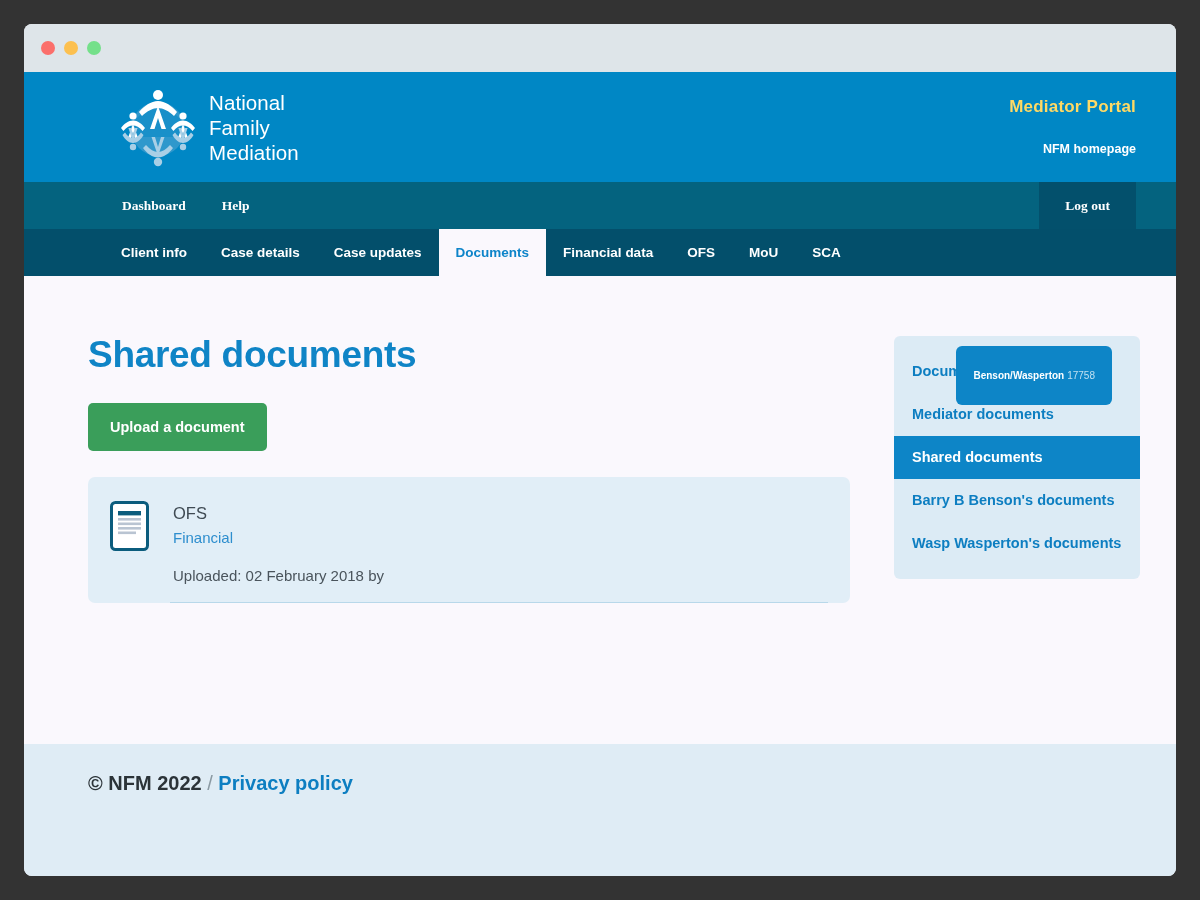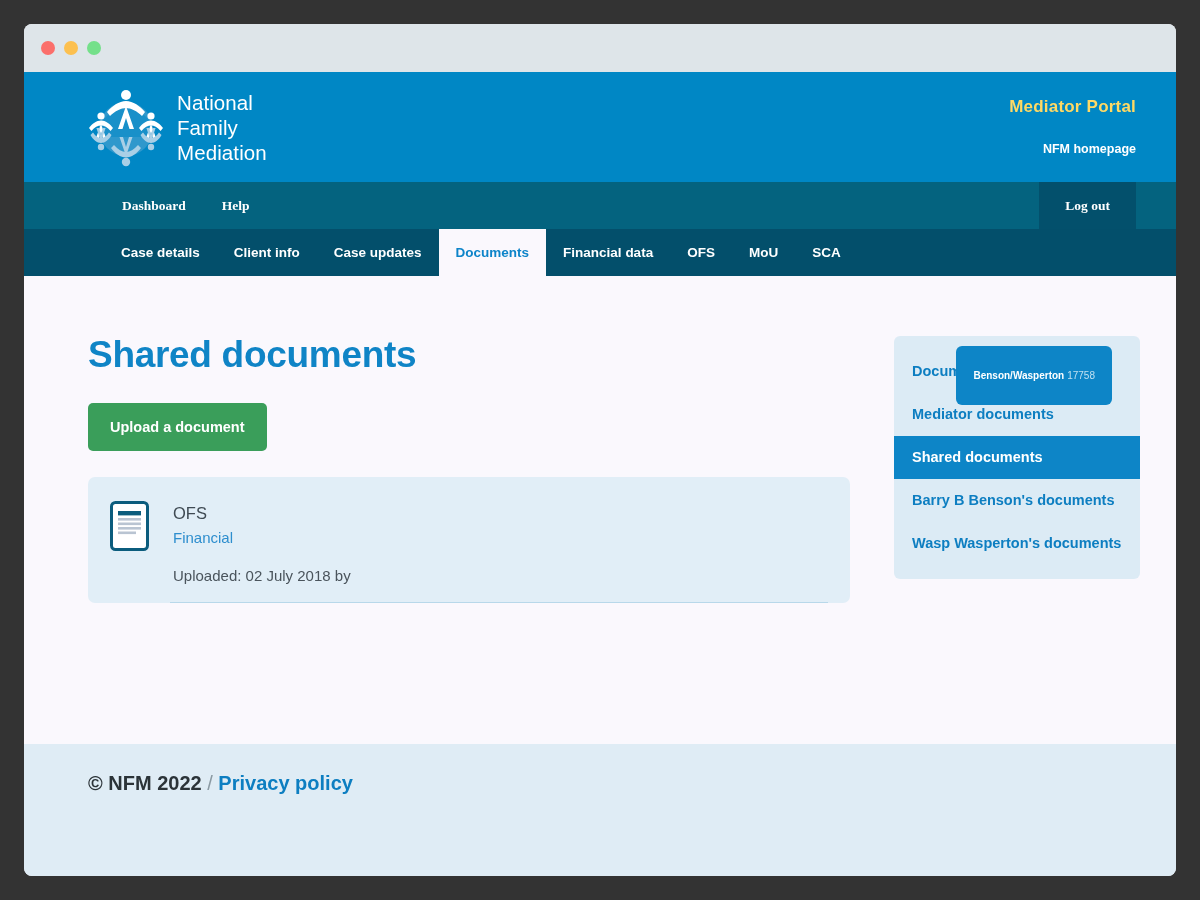--- a/index.html
+++ b/index.html
@@ -48,21 +48,21 @@
   .dot.green  { background: #74e08a; }
 
   
   .brandbar {
     flex: none;
     height: 110px;
     background: #0087c5;
     display: flex;
     align-items: center;
     justify-content: space-between;
-    padding: 0 40px 0 64px;
+    padding: 0 40px 0 96px;
     position: relative;
   }
   .brand {
     display: flex;
     align-items: center;
     gap: 13px;
   }
   .logo-mark { width: 76px; height: 80px; flex: none; display: block; }
   .brand-text {
     color: #ffffff;
@@ -345,22 +345,22 @@
     </div>
   </div>
 
   <div class="nav-primary">
     <a class="nav-item" href="#">Dashboard</a>
     <a class="nav-item" href="#">Help</a>
     <a class="logout" href="#">Log out</a>
   </div>
 
   <div class="nav-tabs">
+    <a class="tab" href="#">Client info</a>
     <a class="tab" href="#">Case details</a>
-    <a class="tab" href="#">Client info</a>
     <a class="tab" href="#">Case updates</a>
     <a class="tab active" href="#">Documents</a>
     <a class="tab" href="#">Financial data</a>
     <a class="tab" href="#">OFS</a>
     <a class="tab" href="#">MoU</a>
     <a class="tab" href="#">SCA</a>
   </div>
 
   <div class="page">
 
@@ -381,21 +381,21 @@
               <rect x="1.5" y="1.5" width="36" height="47" rx="4" fill="#ffffff" stroke="#0b5c7d" stroke-width="3"></rect>
               <rect x="8" y="10" width="23" height="4.4" fill="#0b5c7d"></rect>
               <rect x="8" y="17" width="23" height="2.6" fill="#b9c4d2"></rect>
               <rect x="8" y="21.5" width="23" height="2.6" fill="#b9c4d2"></rect>
               <rect x="8" y="26" width="23" height="2.6" fill="#b9c4d2"></rect>
               <rect x="8" y="30.5" width="18" height="2.6" fill="#b9c4d2"></rect>
             </svg>
             <div class="doc-meta">
               <div class="doc-name">OFS</div>
               <div class="doc-cat">Financial</div>
-              <div class="doc-uploaded">Uploaded: 02 July 2018 by</div>
+              <div class="doc-uploaded">Uploaded: 02 February 2018 by</div>
             </div>
           </div>
           <hr class="doc-divider">
         </div>
 
       </div>
 
       <div class="col-side">
         <nav class="side-nav">
           <a class="side-item" href="#">Documents</a>

